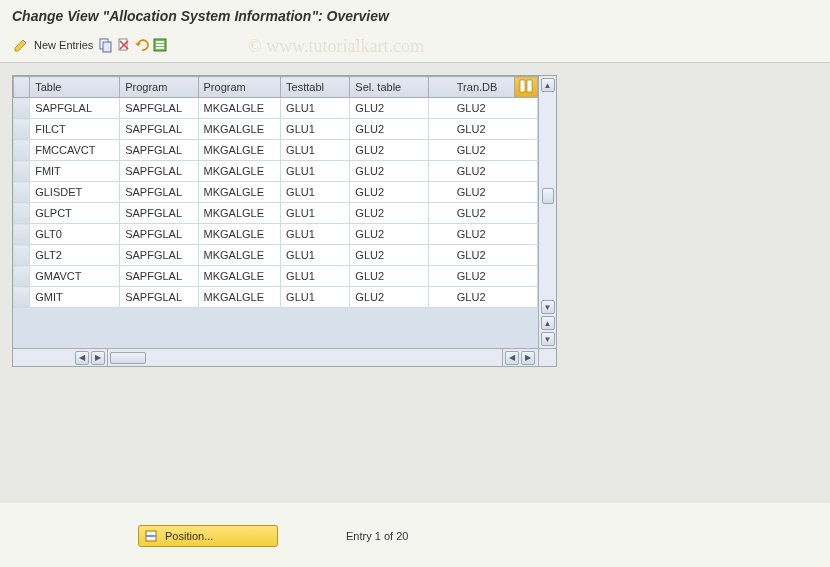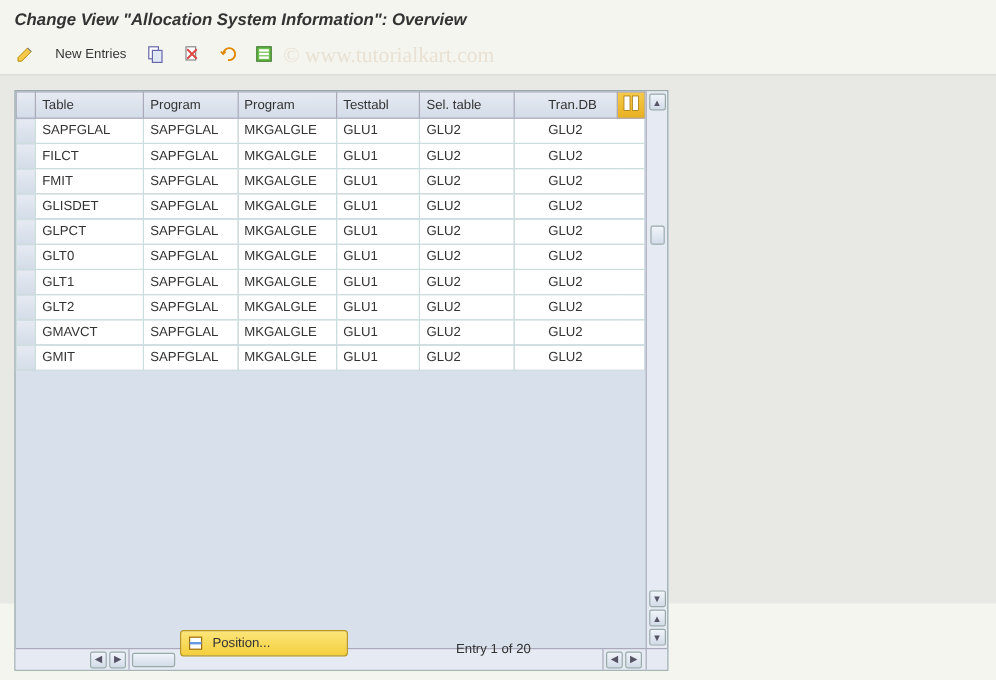--- a/index.html
+++ b/index.html
@@ -21,59 +21,59 @@
       font-size: 14px;
       font-style: italic;
       font-weight: bold;
       color: #333;
       background: #f5f5f0;
     }
     .toolbar {
       padding: 4px 12px 8px;
       display: flex;
       align-items: center;
-      gap: 12px;
+      gap: 0;
       border-bottom: 1px solid #ccc;
       background: #f5f5f0;
     }
     .toolbar-icon {
       width: 18px;
       height: 18px;
       display: inline-flex;
       align-items: center;
       justify-content: center;
       cursor: pointer;
     }
     .toolbar-text-btn {
       font-size: 11px;
       color: #333;
       cursor: pointer;
       padding: 0 4px;
     }
     .watermark {
       position: absolute;
       top: 36px;
-      left: 236px;
+      left: 248px;
       font-size: 18px;
       color: #e0d5c0;
       opacity: 0.6;
       pointer-events: none;
       font-family: Georgia, serif;
     }
     .content-area {
       padding: 12px;
       background: #e8e8e4;
       height: 440px;
     }
     .table-wrapper {
       display: inline-flex;
       background: #d8e0eb;
       border: 1px solid #9aa;
       width: 545px;
-      height: 484px;
+      height: 292px;
       flex-direction: column;
     }
     .table-body {
       flex: 1;
       display: flex;
       overflow: hidden;
     }
     .table-scroll {
       overflow: hidden;
       flex: 1;
@@ -201,22 +201,22 @@
       width: 18px;
       height: 100%;
       border-left: 1px solid #aab;
     }
     .footer-bar {
       position: absolute;
       bottom: 20px;
       left: 0;
       right: 0;
       display: flex;
-      align-items: flex-end;
-      padding: 0 20px;
+      align-items: center;
+      padding: 0 8px;
     }
     .position-btn {
       margin-left: 130px;
       width: 140px;
       height: 22px;
       background: linear-gradient(#fce57a, #f4cf3e);
       border: 1px solid #b89820;
       border-radius: 3px;
       display: flex;
       align-items: center;
@@ -225,21 +225,21 @@
       color: #333;
       padding: 0 6px;
       gap: 6px;
     }
     .position-btn .pos-icon {
       width: 14px;
       height: 14px;
       display: inline-flex;
     }
     .entry-text {
-      margin-left: 90px;
+      margin-left: 68px;
       font-size: 11px;
       color: #333;
     }
     .col-table { width: 78px; }
     .col-prog1 { width: 58px; }
     .col-prog2 { width: 58px; }
     .col-test { width: 60px; }
     .col-sel  { width: 68px; margin-left: 44px; }
     .col-tran { width: 68px; padding-left: 28px; }
   </style>
@@ -322,20 +322,29 @@
                 <td class="row-selector"></td>
                 <td class="col-table">FILCT</td>
                 <td class="col-prog1">SAPFGLAL</td>
                 <td class="col-prog2">MKGALGLE</td>
                 <td class="col-test">GLU1</td>
                 <td class="col-sel">GLU2</td>
                 <td class="col-tran" colspan="2">GLU2</td>
               </tr>
               <tr>
                 <td class="row-selector"></td>
+                <td class="col-table">FMCCAVCT</td>
+                <td class="col-prog1">SAPFGLAL</td>
+                <td class="col-prog2">MKGALGLE</td>
+                <td class="col-test">GLU1</td>
+                <td class="col-sel">GLU2</td>
+                <td class="col-tran" colspan="2">GLU2</td>
+              </tr>
+              <tr>
+                <td class="row-selector"></td>
                 <td class="col-table">FMIT</td>
                 <td class="col-prog1">SAPFGLAL</td>
                 <td class="col-prog2">MKGALGLE</td>
                 <td class="col-test">GLU1</td>
                 <td class="col-sel">GLU2</td>
                 <td class="col-tran" colspan="2">GLU2</td>
               </tr>
               <tr>
                 <td class="row-selector"></td>
                 <td class="col-table">GLISDET</td>
@@ -350,29 +359,20 @@
                 <td class="col-table">GLPCT</td>
                 <td class="col-prog1">SAPFGLAL</td>
                 <td class="col-prog2">MKGALGLE</td>
                 <td class="col-test">GLU1</td>
                 <td class="col-sel">GLU2</td>
                 <td class="col-tran" colspan="2">GLU2</td>
               </tr>
               <tr>
                 <td class="row-selector"></td>
                 <td class="col-table">GLT0</td>
-                <td class="col-prog1">SAPFGLAL</td>
-                <td class="col-prog2">MKGALGLE</td>
-                <td class="col-test">GLU1</td>
-                <td class="col-sel">GLU2</td>
-                <td class="col-tran" colspan="2">GLU2</td>
-              </tr>
-              <tr>
-                <td class="row-selector"></td>
-                <td class="col-table">GLT1</td>
                 <td class="col-prog1">SAPFGLAL</td>
                 <td class="col-prog2">MKGALGLE</td>
                 <td class="col-test">GLU1</td>
                 <td class="col-sel">GLU2</td>
                 <td class="col-tran" colspan="2">GLU2</td>
               </tr>
               <tr>
                 <td class="row-selector"></td>
                 <td class="col-table">GLT2</td>
                 <td class="col-prog1">SAPFGLAL</td>

